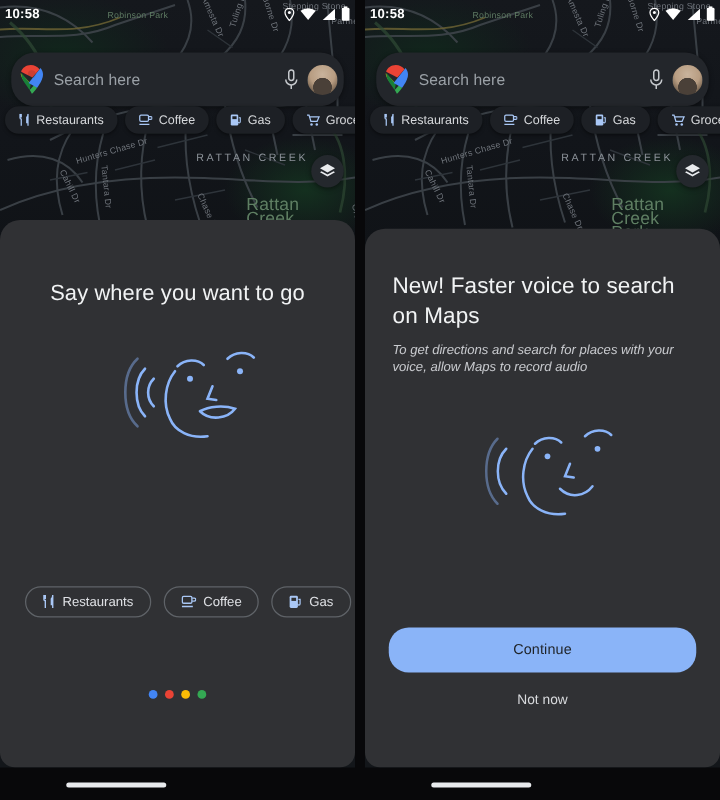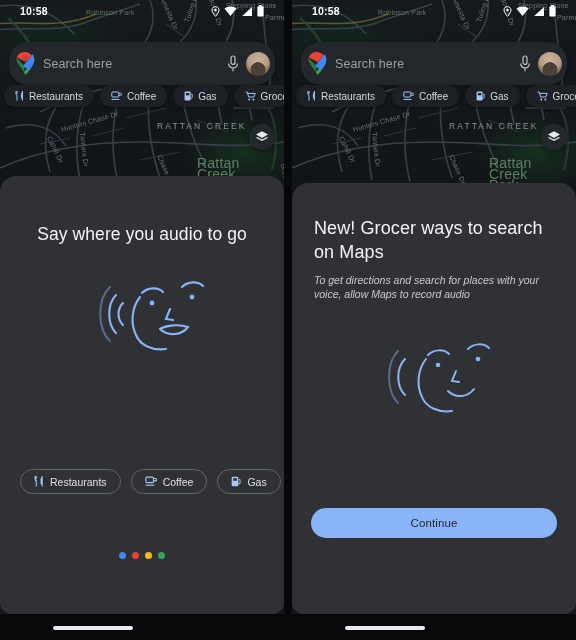--- a/index.html
+++ b/index.html
@@ -34,21 +34,21 @@
   }
   .maplabel.park { color: #5e7a62; }
   .maplabel.area {
     color: #8c9299; font-size: 8.5px; letter-spacing: 2.1px; font-weight: 500; text-align: right;
   }
   .maplabel.green-area { color: #5f7f63; font-size: 14px; line-height: 11px; }
 
   
   .statusbar {
     position: absolute; top: 0; left: 0; right: 0; height: 22px;
-    display: flex; align-items: center; padding: 0 20px; z-index: 6;
+    display: flex; align-items: center; padding: 0 4px; z-index: 6;
   }
   .clock { color: #fff; font-size: 10.5px; font-weight: 700; letter-spacing: .2px; }
   .status-icons { margin-left: auto; display: flex; align-items: center; gap: 4px; }
 
   
   .searchbar {
     position: absolute; top: 42px; left: 9px; right: 9px; height: 43px;
     background: #23262b; border-radius: 19px;
     display: flex; align-items: center; padding: 0 5px 0 7px; z-index: 6;
     box-shadow: 0 1px 4px rgba(0,0,0,.45);
@@ -124,21 +124,21 @@
   }
 
   .dots {
     position: absolute; left: 0; right: 0; bottom: 55px;
     display: flex; justify-content: center; gap: 6px;
   }
   .dot { width: 7px; height: 7px; border-radius: 50%; }
 
   
   .continue-btn {
-    position: absolute; left: 19px; right: 19px; bottom: 76px; height: 30px;
+    position: absolute; left: 19px; right: 19px; bottom: 76px; height: 36px;
     background: #8ab4f8; border-radius: 16px;
     display: flex; align-items: center; justify-content: center;
     color: #1f2327; font-size: 11.5px; letter-spacing: .1px;
   }
   .notnow-btn {
     position: absolute; left: 0; right: 0; bottom: 48px;
     text-align: center; color: #d8dadd; font-size: 11px;
   }
 
   
@@ -282,21 +282,21 @@
     </div>
 
     <div class="layers-btn">
       <svg width="14" height="14" viewBox="0 0 14 14">
         <path d="M7 1.2 13 4.6 7 8 1 4.6z" fill="#e8eaed"></path>
         <path d="M7 9.6 2.2 7 1 7.7 7 11.1 13 7.7 11.8 7z" fill="#e8eaed"></path>
       </svg>
     </div>
 
     <div class="sheet left-sheet">
-      <div class="sheet-title">Say where you audio to go</div>
+      <div class="sheet-title">Say where you want to go</div>
 
       <div class="illus illus-left">
         <svg width="152" height="94" viewBox="0 0 152 94">
           <g fill="none" stroke="#8ab4f8" stroke-width="2.1" stroke-linecap="round">
             <path d="M44 20 C31 32 31 62 44 74" opacity="0.45"></path>
             <path d="M50 28 C41 37 41 57 50 66"></path>
             <path d="M57 36 C51 42 51 52 57 58"></path>
             <path d="M74 30 C66 40 64 56 70 68 C74 78 86 84 100 82"></path>
             <path d="M76 26 C82 20 92 20 97 25"></path>
             <path d="M116 20 C122 14 132 14 137 19"></path>
@@ -469,21 +469,21 @@
     </div>
 
     <div class="layers-btn">
       <svg width="14" height="14" viewBox="0 0 14 14">
         <path d="M7 1.2 13 4.6 7 8 1 4.6z" fill="#e8eaed"></path>
         <path d="M7 9.6 2.2 7 1 7.7 7 11.1 13 7.7 11.8 7z" fill="#e8eaed"></path>
       </svg>
     </div>
 
     <div class="sheet right-sheet">
-      <div class="sheet-title">New! Grocer ways to search on Maps</div>
+      <div class="sheet-title">New! Faster voice to search on Maps</div>
       <div class="sheet-sub">To get directions and search for places with your voice, allow Maps to record audio</div>
 
       <div class="illus illus-right">
         <svg width="132" height="84" viewBox="0 0 132 84">
           <g fill="none" stroke="#8ab4f8" stroke-width="2" stroke-linecap="round">
             <path d="M30 16 C18 28 18 56 30 68" opacity="0.45"></path>
             <path d="M37 24 C28 33 28 51 37 60"></path>
             <path d="M58 24 C50 34 48 50 54 62 C58 72 70 78 84 76"></path>
             <path d="M60 20 C66 14 76 14 81 19"></path>
             <path d="M100 14 C106 8 116 8 121 13"></path>
@@ -491,19 +491,22 @@
             <circle cx="110" cy="24" r="2.3" fill="#8ab4f8" stroke="none"></circle>
             <path d="M88 36 L84 46 L91 47"></path>
             <path d="M80 56 C88 64 100 62 106 54"></path>
           </g>
         </svg>
       </div>
 
       <div class="continue-btn">
         <span>Continue</span>
       </div>
+      <div class="notnow-btn">
+        <span>Not now</span>
+      </div>
     </div>
   </div>
 
   <div class="gesturebar g1"></div>
   <div class="gesturebar g2"></div>
 
 </div>
 
 </body></html>

